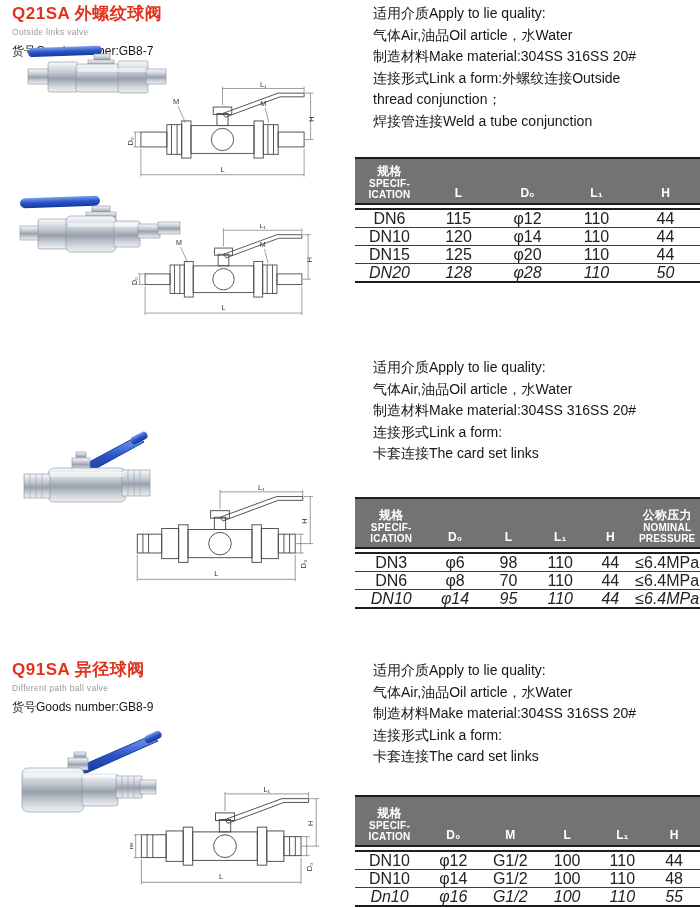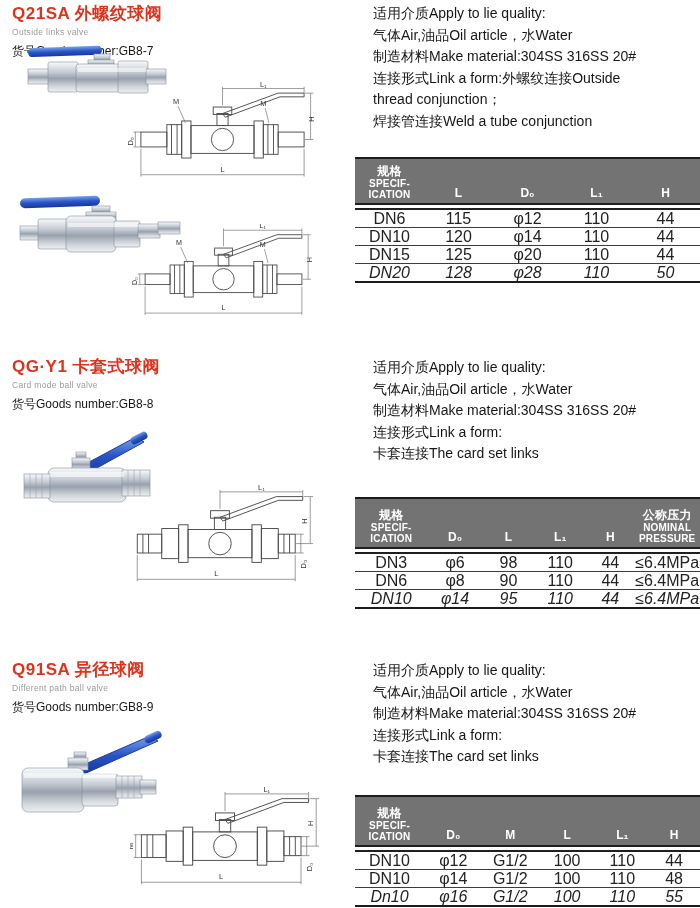--- a/index.html
+++ b/index.html
@@ -246,25 +246,20 @@
       <div class="cell">DN20</div>
       <div class="cell">128</div>
       <div class="cell">φ28</div>
       <div class="cell">110</div>
       <div class="cell">50</div>
     </div>
   </div>
 </div>
 
 <div class="section" id="s2">
-  <div class="sec-head" style="top:15px;">
-    <div class="sec-title">QG·Y1 卡套式球阀</div>
-    <div class="sec-sub">Card mode ball valve</div>
-    <div class="goods">货号Goods number:GB8-8</div>
-  </div>
 
   <svg class="photo" style="left:22px;top:84px;width:132px;height:94px;" viewBox="0 0 132 94">
     <defs>
       <linearGradient id="pm3" x1="0" y1="0" x2="0" y2="1">
         <stop offset="0" stop-color="#f8fafc"></stop>
           <stop offset=".35" stop-color="#c3c9d2"></stop>
         <stop offset=".55" stop-color="#98a1ad"></stop>
           <stop offset=".8" stop-color="#cfd4da"></stop>
         <stop offset="1" stop-color="#eef0f2"></stop>
       </linearGradient>
@@ -364,21 +359,21 @@
       <div class="cell c0">DN3</div>
       <div class="cell c1">φ6</div>
       <div class="cell c2">98</div>
       <div class="cell c3">110</div>
       <div class="cell c4">44</div>
       <div class="cell c5">≤6.4MPa</div>
     </div>
     <div class="t-row">
       <div class="cell c0">DN6</div>
       <div class="cell c1">φ8</div>
-      <div class="cell c2">90</div>
+      <div class="cell c2">70</div>
       <div class="cell c3">110</div>
       <div class="cell c4">44</div>
       <div class="cell c5">≤6.4MPa</div>
     </div>
     <div class="t-row">
       <div class="cell c0">DN10</div>
       <div class="cell c1">φ14</div>
       <div class="cell c2">95</div>
       <div class="cell c3">110</div>
       <div class="cell c4">44</div>

